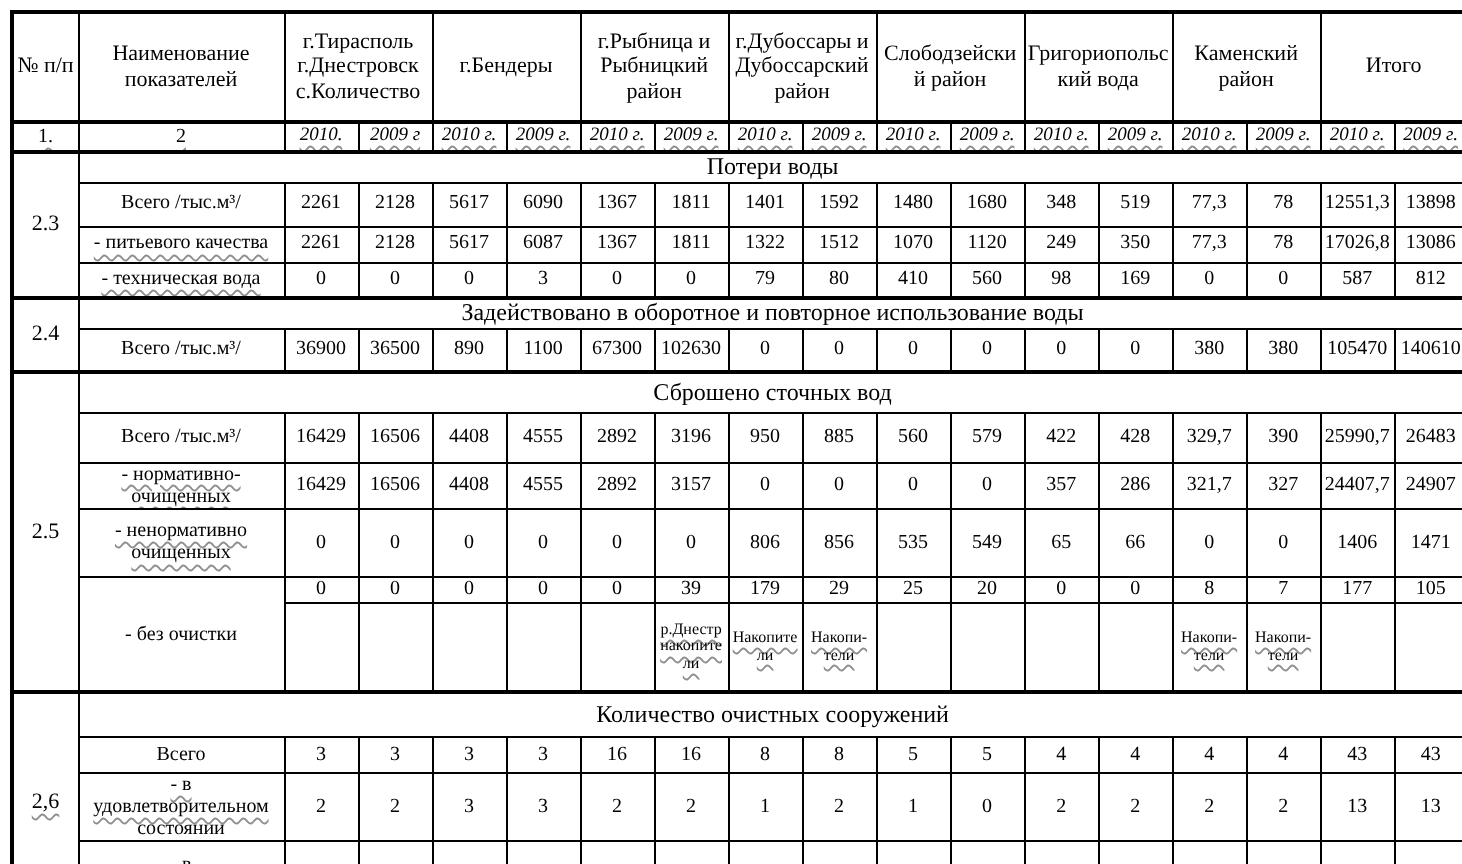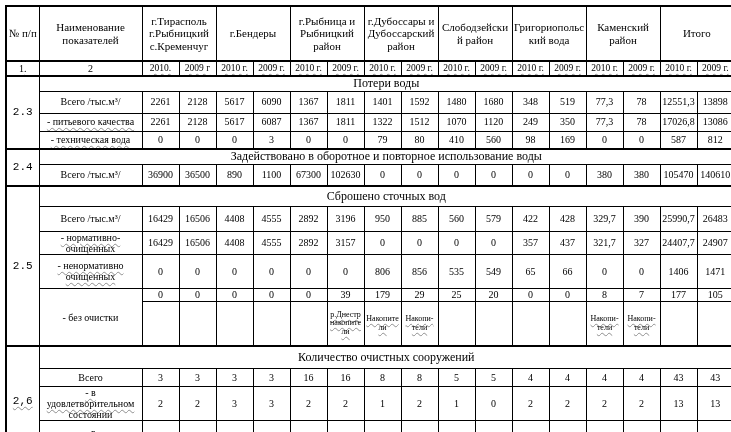--- a/index.html
+++ b/index.html
@@ -10,24 +10,24 @@
   .page{padding:5px 0 0 5px;}
   table{
     border-collapse:collapse;table-layout:fixed;width:726px;
     border:2px solid #000;
   }
   td{
     border:1px solid #000;text-align:center;vertical-align:middle;
     padding:0 1px;overflow:hidden;word-wrap:break-word;line-height:1.12;
   }
   .hd{font-size:11px;}
-  .yr{font-size:9.5px;white-space:nowrap;}
+  .yr{font-size:9.5px;white-space:nowrap;font-style:italic;}
   .colnum{font-size:10px;}
   .sectitle{font-size:12px;}
-  .secnum{font-size:11px;font-family:Liberation Mono, monospace;}
+  .secnum{font-size:11px;}
   .lbl{font-size:10px;text-align:center;}
   .val{font-size:10px;white-space:nowrap;}
   .tiny{font-size:8px;white-space:normal;line-height:1.05;}
   tr.years-row td{border-top:2px solid #000;border-bottom:2px solid #000;}
   tr.sec-start td{border-top:2px solid #000;}
   .sq{
     text-decoration-line:underline;
     text-decoration-style:wavy;
     text-decoration-color:#8f8f8f;
     text-decoration-thickness:1px;
@@ -56,21 +56,21 @@
         <col style="width: 37px;">
         <col style="width: 37px;">
         <col style="width: 37px;">
         <col style="width: 37px;">
         <col style="width: 37px;">
       </colgroup>
     <tbody id="tbody">
         <tr class="head-row" style="height: 55px;">
           <td class="hd">№ п/п</td>
           <td class="hd">Наименование показателей</td>
-          <td colspan="2" class="hd">г.Тирасполь г.Рыбницкий с.Кременчуг</td>
+          <td colspan="2" class="hd">г.Тирасполь г.Днестровск с.Количество</td>
           <td colspan="2" class="hd">г.Бендеры</td>
           <td colspan="2" class="hd">г.Рыбница и Рыбницкий район</td>
           <td colspan="2" class="hd">г.Дубоссары и Дубоссарский район</td>
           <td colspan="2" class="hd">Слободзейский район</td>
           <td colspan="2" class="hd">Григориопольский вода</td>
           <td colspan="2" class="hd">Каменский район</td>
           <td colspan="2" class="hd">Итого</td>
         </tr>
         <tr class="years-row" style="height: 15px;">
           <td class="colnum sq">1.</td>
@@ -205,21 +205,21 @@
           <td class="val">16506</td>
           <td class="val">4408</td>
           <td class="val">4555</td>
           <td class="val">2892</td>
           <td class="val">3157</td>
           <td class="val">0</td>
           <td class="val">0</td>
           <td class="val">0</td>
           <td class="val">0</td>
           <td class="val">357</td>
-          <td class="val">437</td>
+          <td class="val">286</td>
           <td class="val">321,7</td>
           <td class="val">327</td>
           <td class="val">24407,7</td>
           <td class="val">24907</td>
         </tr>
         <tr style="height: 34px;">
           <td rowspan="1" class="lbl sq">- ненормативно очищенных</td>
           <td class="val">0</td>
           <td class="val">0</td>
           <td class="val">0</td>

